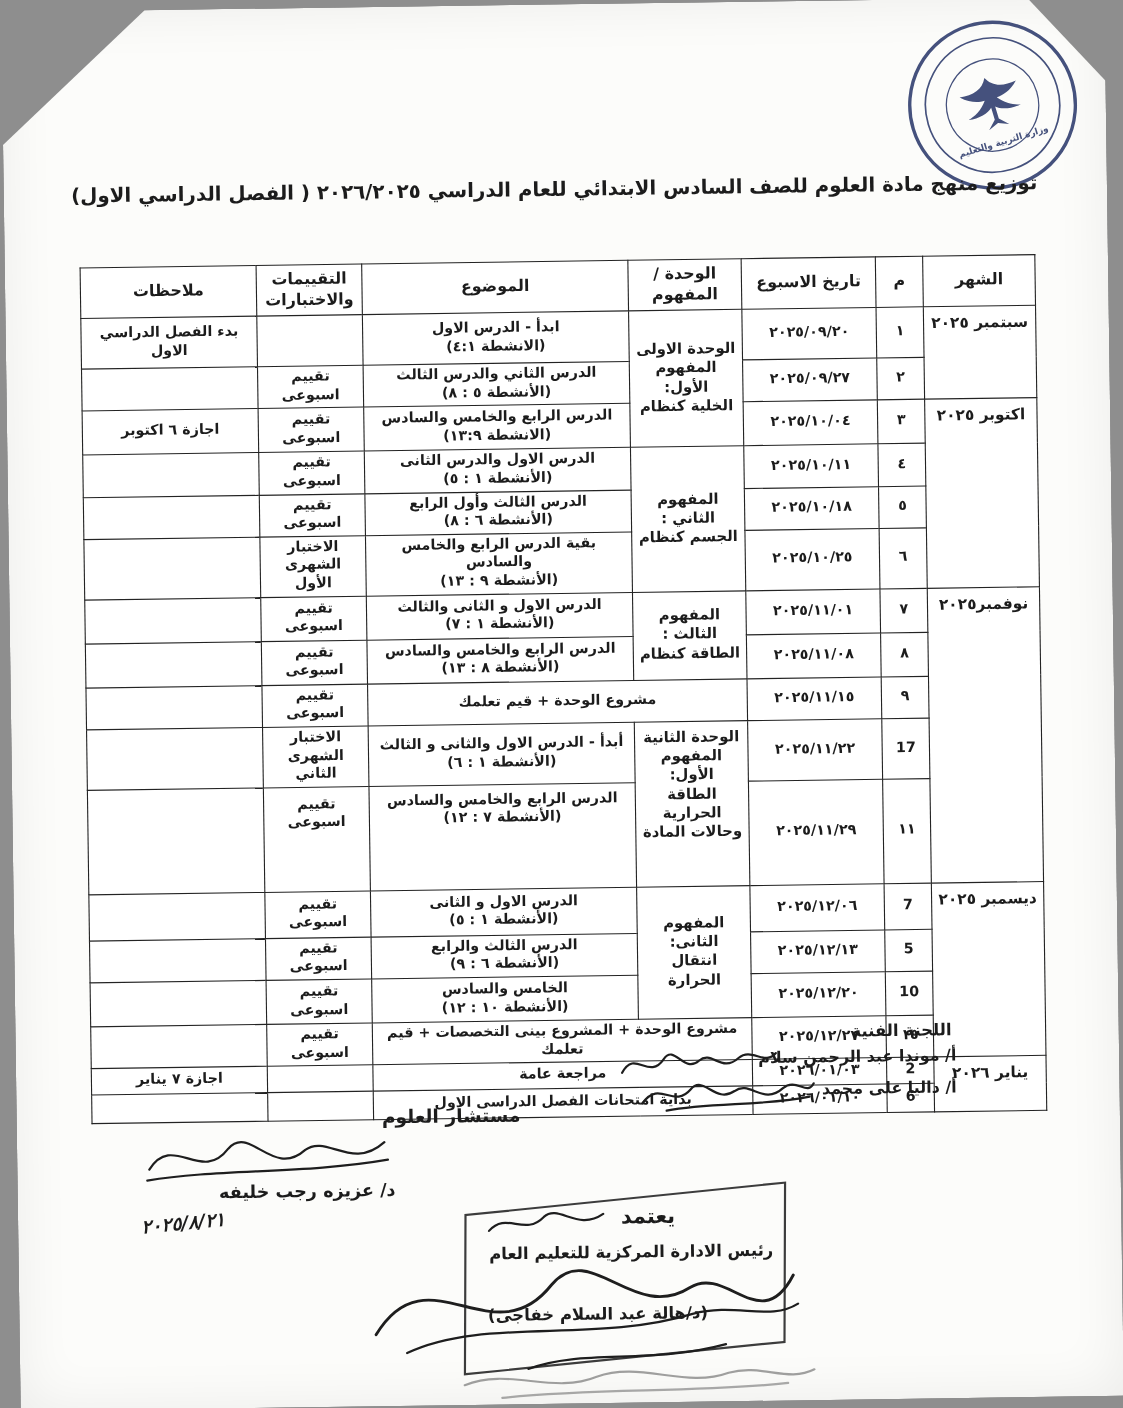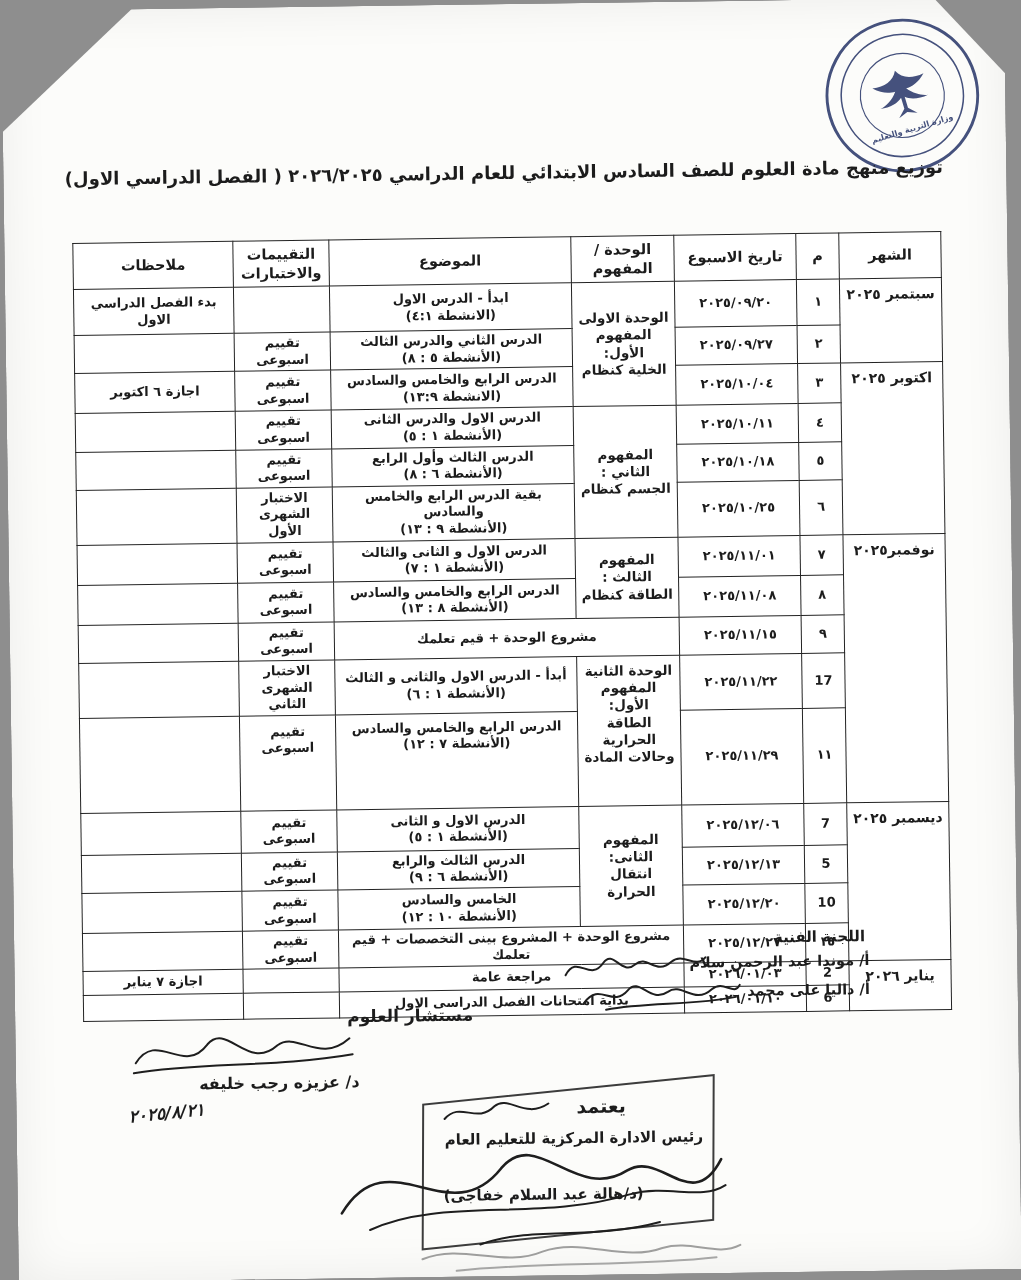--- a/index.html
+++ b/index.html
@@ -47,21 +47,21 @@
   .abs{position:absolute;}
   .b{font-weight:bold;}
   .committee-title{top:928px;right:152px;font-size:15px;}
   .member{font-size:14.5px;}
   .member-1{top:953px;right:148px;}
   .member-2{top:982px;right:148px;}
   .sig{stroke:#1e1e1e;stroke-width:2;fill:none;stroke-linecap:round;}
   .advisor-title{top:1000px;right:545px;font-size:17px;}
   .advisor-name{top:1066px;left:183px;font-size:16px;}
   .hand-date{top:1094px;left:112px;font-size:17px;transform:rotate(-5deg);font-style:italic;letter-spacing:1px;}
-  .approval-word{top:1092px;left:548px;font-size:19px;margin-left:12px;}
+  .approval-word{top:1092px;left:548px;font-size:19px;}
   .approver-title{top:1126px;left:406px;width:302px;font-size:15px;text-align:center;}
   .approver-name{top:1182px;left:426px;font-size:15px;}
   .stamp-box{
     top:1086px;left:404px;width:290px;height:142px;
     border:2.5px solid #3c3c3c;transform:rotate(-5deg) skewX(-6deg);
     background:transparent;
   }
 </style>
 </head>
 <body>

